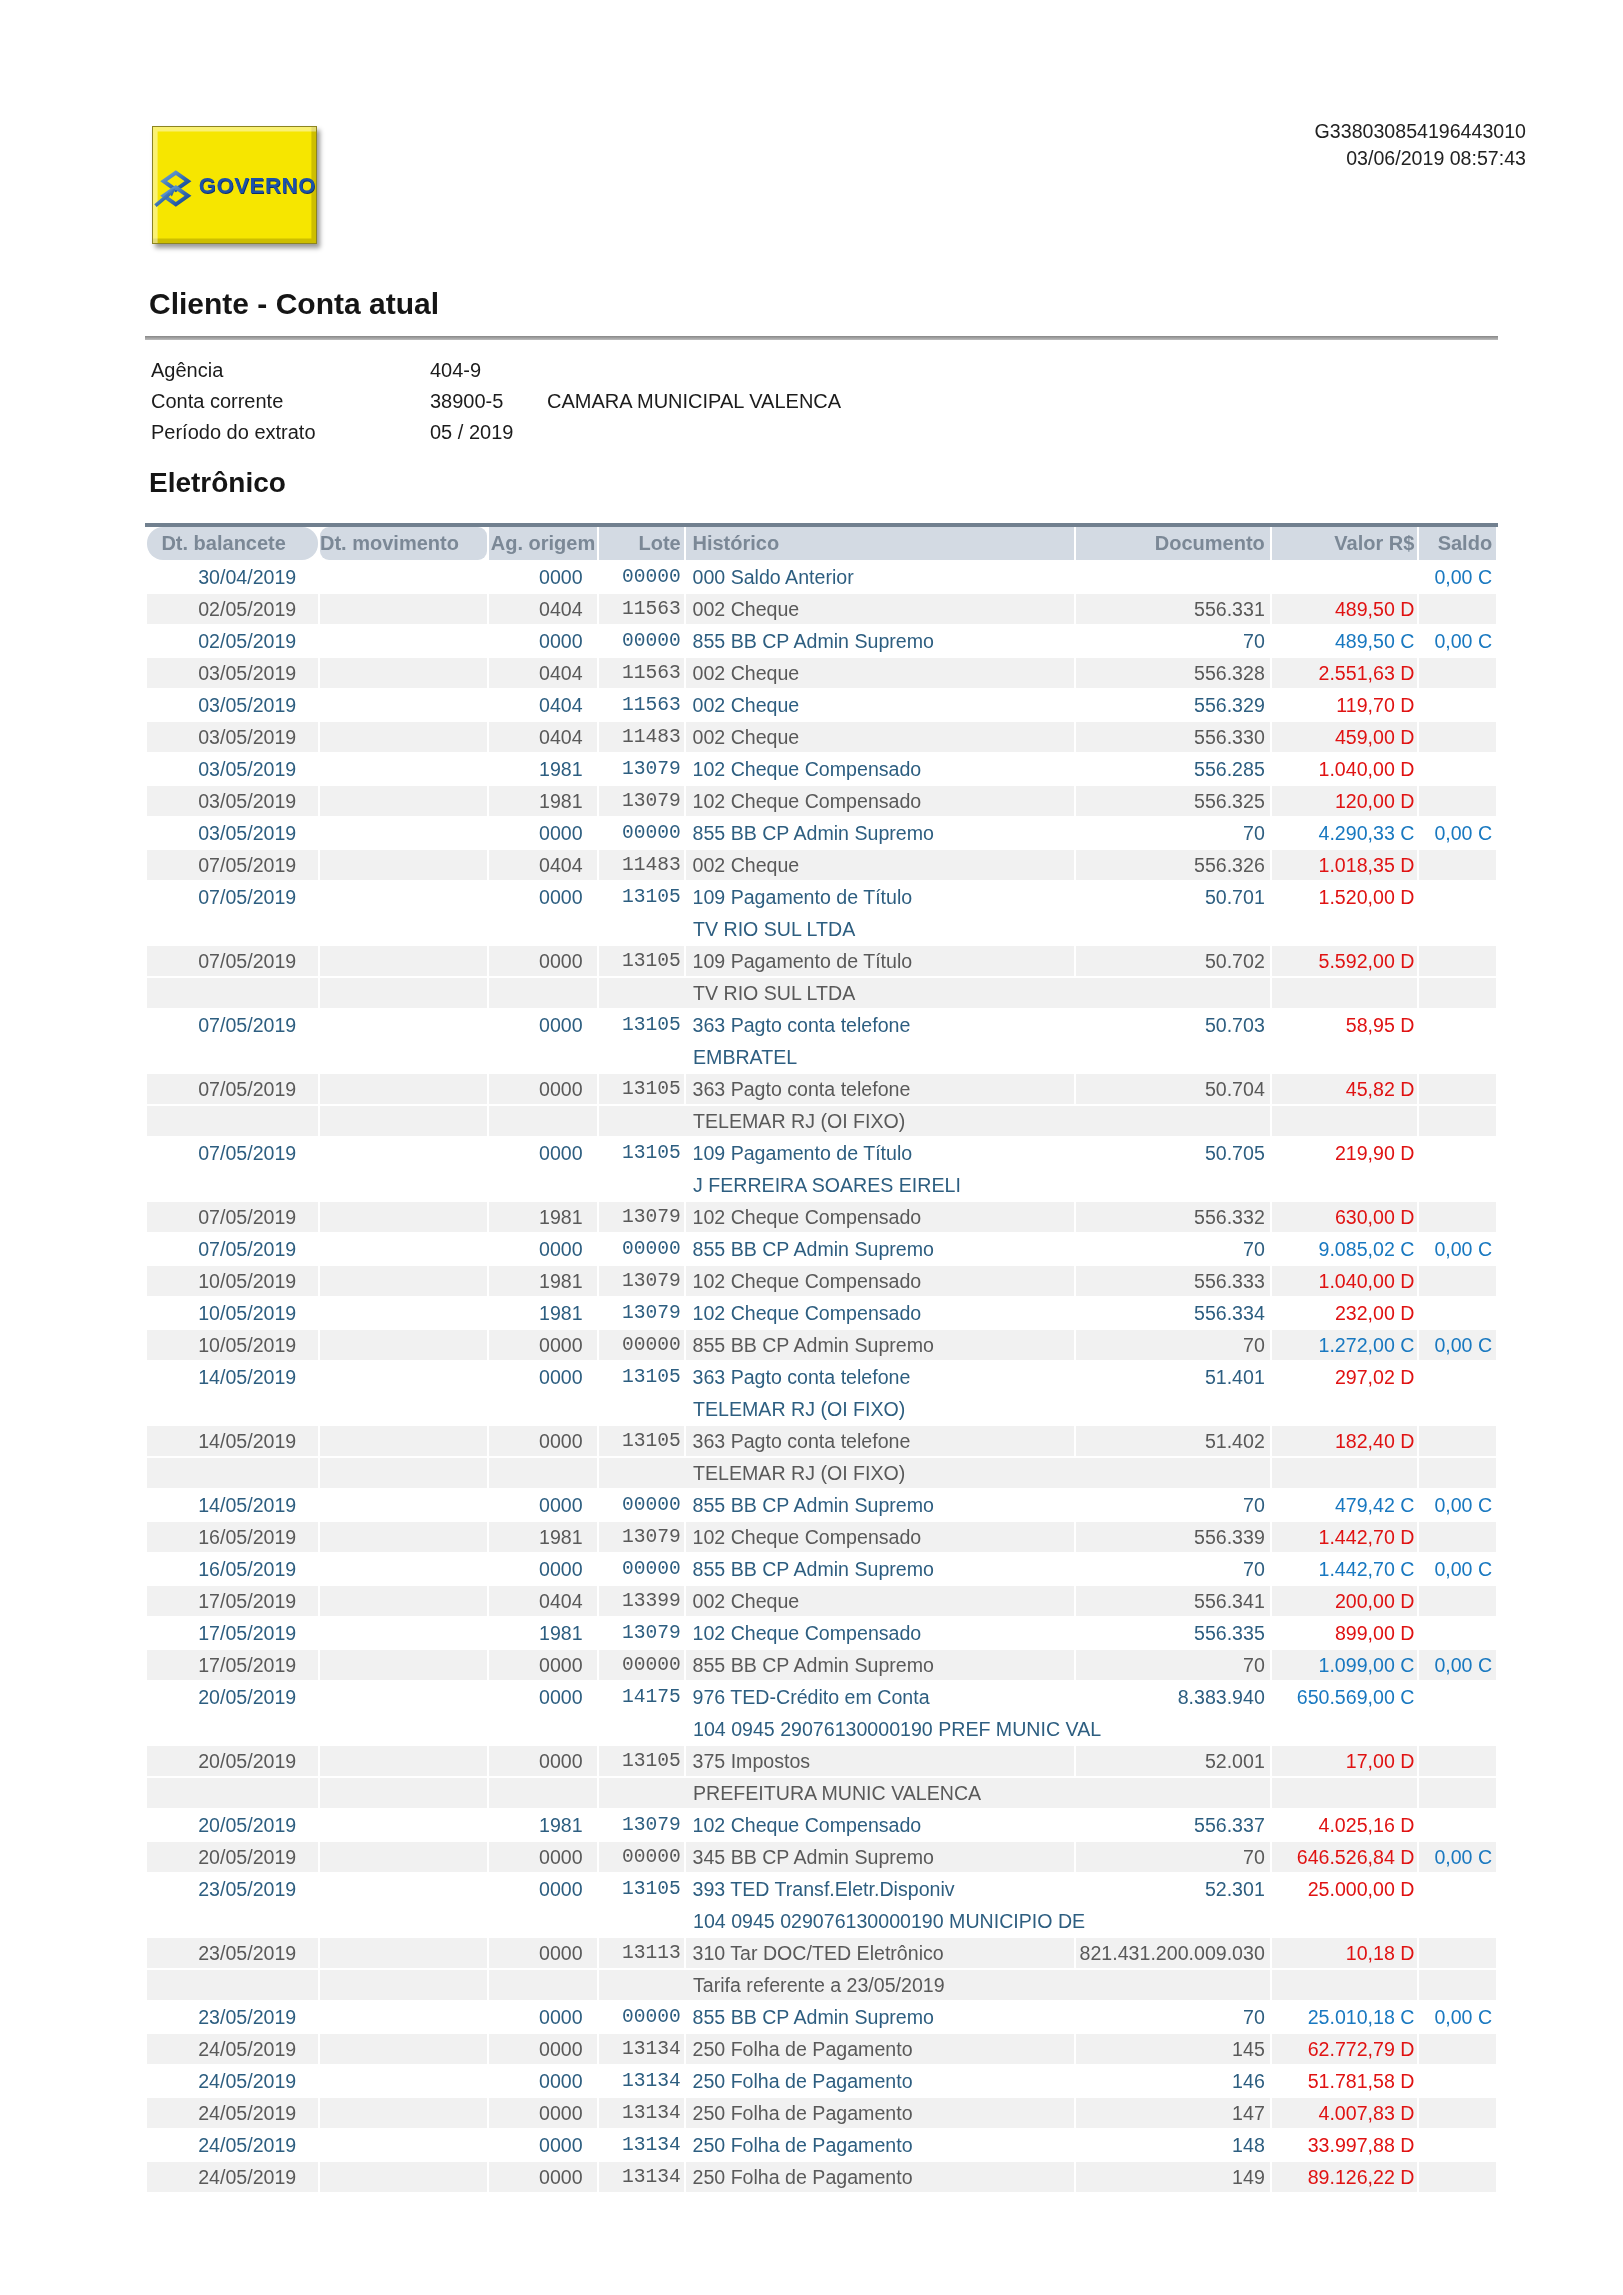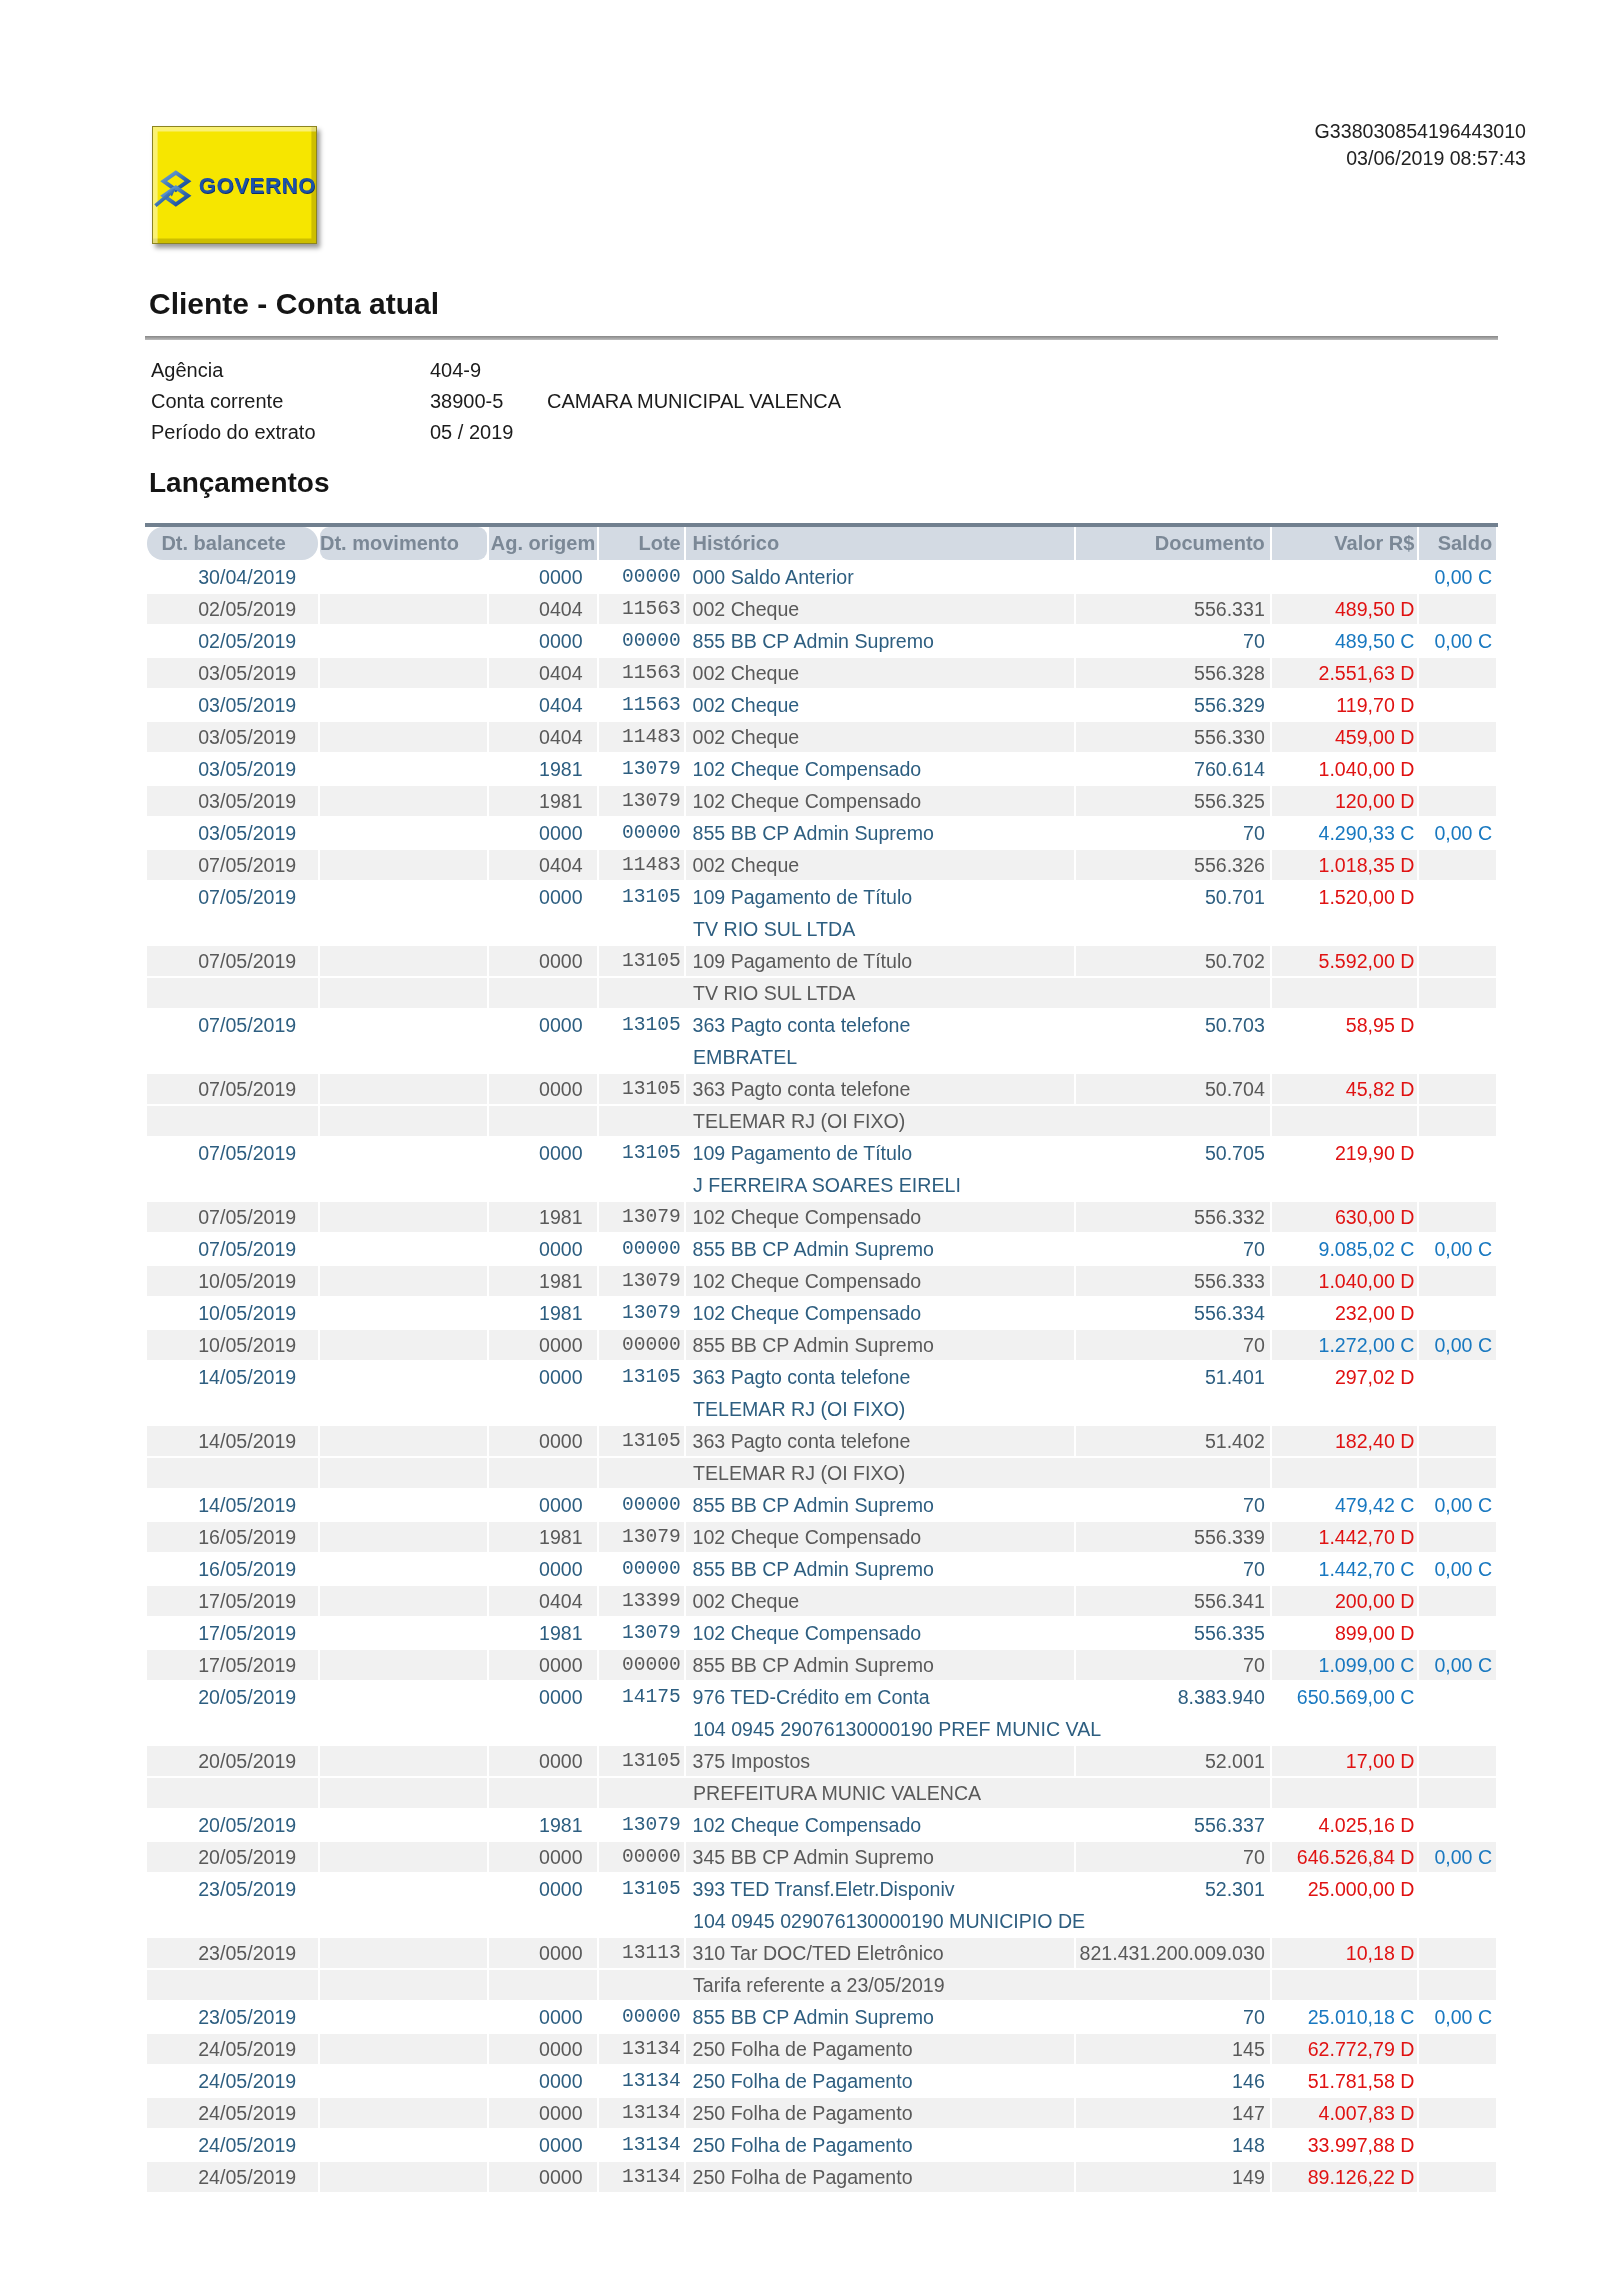--- a/index.html
+++ b/index.html
@@ -120,21 +120,21 @@
     <span class="info-value">38900-5</span>
     <span class="info-extra">CAMARA MUNICIPAL VALENCA</span>
   </div>
   <div class="info-row">
     <span class="info-label">Período do extrato</span>
     <span class="info-value">05 / 2019</span>
     <span class="info-extra"></span>
   </div>
 </div>
 
-<div class="section-title">Lançamentos</div>
+<div class="section-title">Eletrônico</div>
 
 <div class="table-topline"></div>
 
 <table class="tx">
   <colgroup>
     <col style="width:171px">
       <col style="width:167px">
       <col style="width:108px">
       <col style="width:85px">
     <col style="width:388px">
@@ -214,21 +214,21 @@
         <td class="c-doc">556.330</td>
         <td class="c-val debit">459,00 D</td>
         <td class="c-saldo"></td>
       </tr>
       <tr class="white">
         <td class="c-date">03/05/2019</td>
         <td class="c-mov"></td>
         <td class="c-ag">1981</td>
         <td class="c-lote">13079</td>
         <td class="c-hist">102 Cheque Compensado</td>
-        <td class="c-doc">760.614</td>
+        <td class="c-doc">556.285</td>
         <td class="c-val debit">1.040,00 D</td>
         <td class="c-saldo"></td>
       </tr>
       <tr class="gray">
         <td class="c-date">03/05/2019</td>
         <td class="c-mov"></td>
         <td class="c-ag">1981</td>
         <td class="c-lote">13079</td>
         <td class="c-hist">102 Cheque Compensado</td>
         <td class="c-doc">556.325</td>

